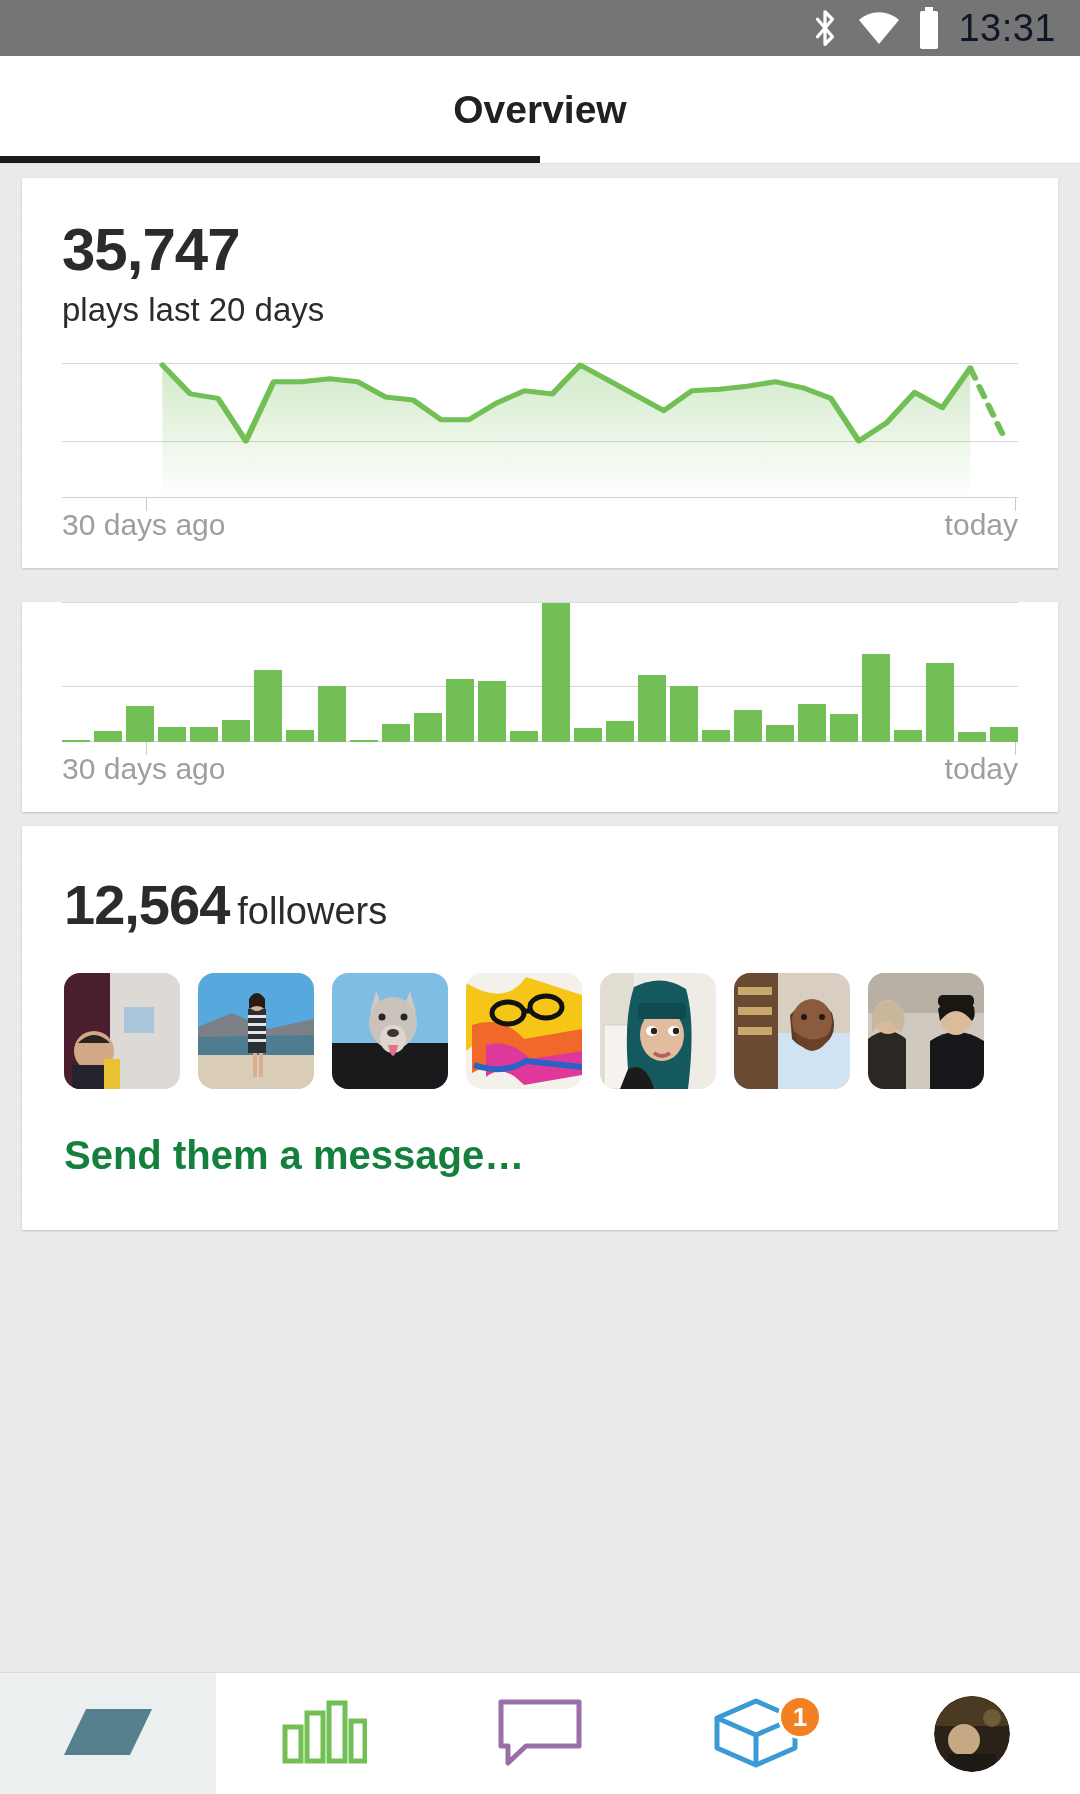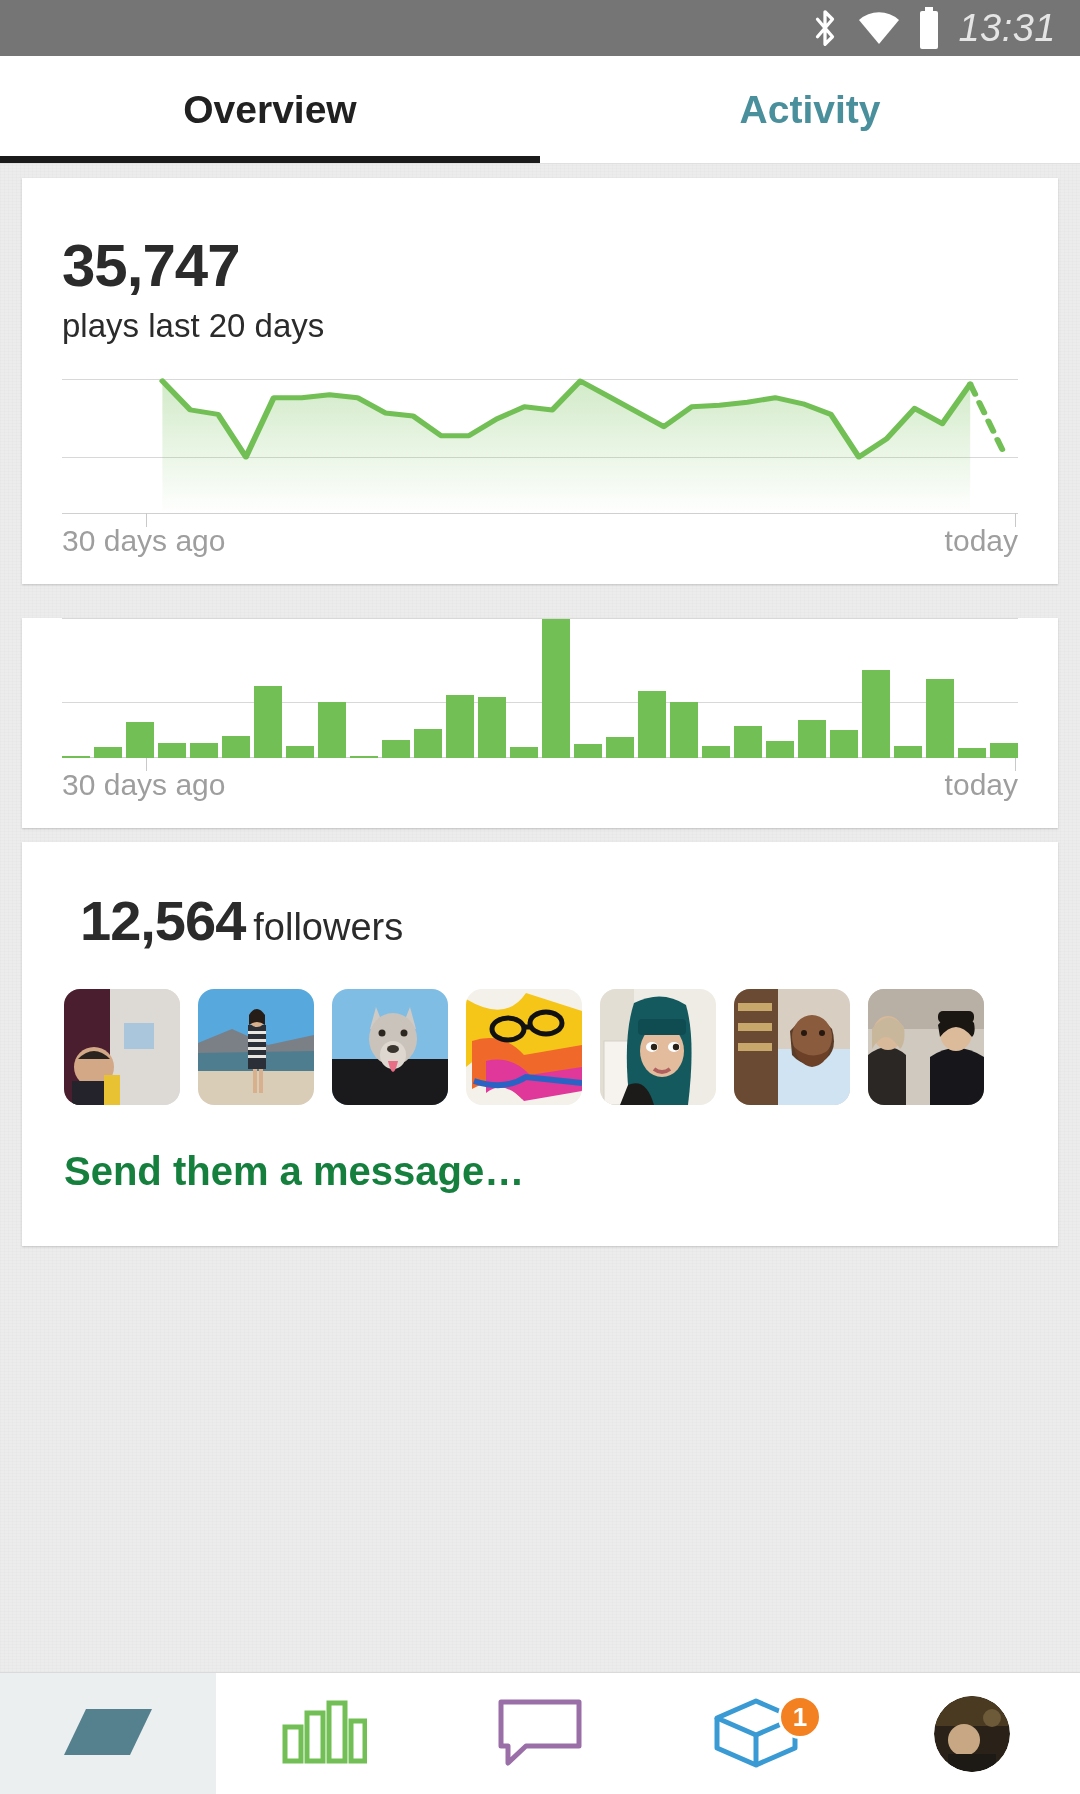--- a/index.html
+++ b/index.html
@@ -11,23 +11,22 @@
     overflow:hidden;
   }
   
   .statusbar{
     height:56px; width:1080px; background:#757575;
     display:flex; align-items:center; justify-content:flex-end;
     padding-right:24px; gap:18px;
   }
   .statusbar .icn{ display:flex; align-items:center; }
   .statusbar .clock{
-    color:#e5e5e5; font-size:38px; letter-spacing:0.5px;
+    color:#0f172a; font-size:38px; letter-spacing:0.5px;
     font-family:"Liberation Sans", sans-serif;
-    font-style:italic;
   }
   
   .tabs{
     height:108px; background:#ffffff; display:flex;
     border-bottom:1px solid #e0e0e0; position:relative;
   }
   .tab{
     flex:1; display:flex; align-items:center; justify-content:center;
     font-size:39px; position:relative;
   }
@@ -43,42 +42,42 @@
     background-image:
       repeating-linear-gradient(0deg, rgba(0,0,0,0.012) 0 1px, transparent 1px 3px),
       repeating-linear-gradient(90deg, rgba(0,0,0,0.012) 0 1px, transparent 1px 4px);
     overflow:hidden;
   }
   .card{
     background:#ffffff; margin:14px 22px;
     box-shadow:0 1px 2px rgba(0,0,0,0.18);
   }
   .stats-row{ display:flex; padding:40px 40px 0 40px; }
-  .stat{ width:420px;margin-top:16px; }
+  .stat{ width:420px; }
   .stat .big{
     font-size:60px; color:#2b2b2b; font-weight:bold; line-height:1.05;
     letter-spacing:-1px;
   }
   .stat .sub{ font-size:33px; color:#2b2b2b; margin-top:10px; }
   .chartwrap{ position:relative; margin:34px 40px 0 40px; height:135px; }
   .chartwrap.bars{ height:140px; }
   .gridline{ position:absolute; left:0; right:0; height:1px; background:#d8d8d8; }
   .axisline{ position:absolute; left:0; right:0; height:1px; background:#d0d0d0; }
   .tick{ position:absolute; width:1px; background:#c9c9c9; height:14px; }
   .axis-labels{
     display:flex; justify-content:space-between;
     margin:10px 40px 0 40px; padding-bottom:26px;
     font-size:30px; color:#9e9e9e;
   }
   svg.linechart{ position:absolute; inset:0; width:100%; height:100%; overflow:visible; }
   .bars-area{ position:absolute; left:0; right:0; bottom:0; top:0;
               display:flex; align-items:flex-end; gap:4px; }
   .bar{ flex:1; background:#72bf55; min-height:2px; }
   
-  .followers-head{ padding:46px 42px 0 58px; }
+  .followers-head{ padding:46px 42px 0 42px; }
   .followers-head .num{ font-size:56px; font-weight:bold; color:#2b2b2b; letter-spacing:-1px; }
   .followers-head .lbl{ font-size:38px; color:#2b2b2b; margin-left:8px; }
   .avatars{ display:flex; gap:18px; padding:36px 42px 0 42px; }
   .avatar{
     width:116px; height:116px; border-radius:16px; overflow:hidden;
     position:relative; flex:none;
   }
   .avatar svg{ display:block; width:100%; height:100%; }
   .msg-link{
     padding:44px 42px 52px 42px; font-size:40px; color:#15803d; font-weight:bold;
@@ -120,23 +119,20 @@
       <rect x="7" y="0" width="8" height="5" fill="#ffffff"></rect>
       <rect x="2" y="4" width="18" height="38" rx="2" fill="#ffffff"></rect>
     </svg>
   </span>
   <span class="clock">13:31</span>
 </div>
 
 <div class="tabs">
   <div class="tab active">
     <span>Overview</span>
-  </div>
-  <div class="tab inactive">
-    <span>Activity</span>
   </div>
   <div class="tab-underline"></div>
 </div>
 
 <div class="scroll">
 
   <div class="card">
     <div class="stats-row">
       <div class="stat">
         <div class="big">35,747</div>

